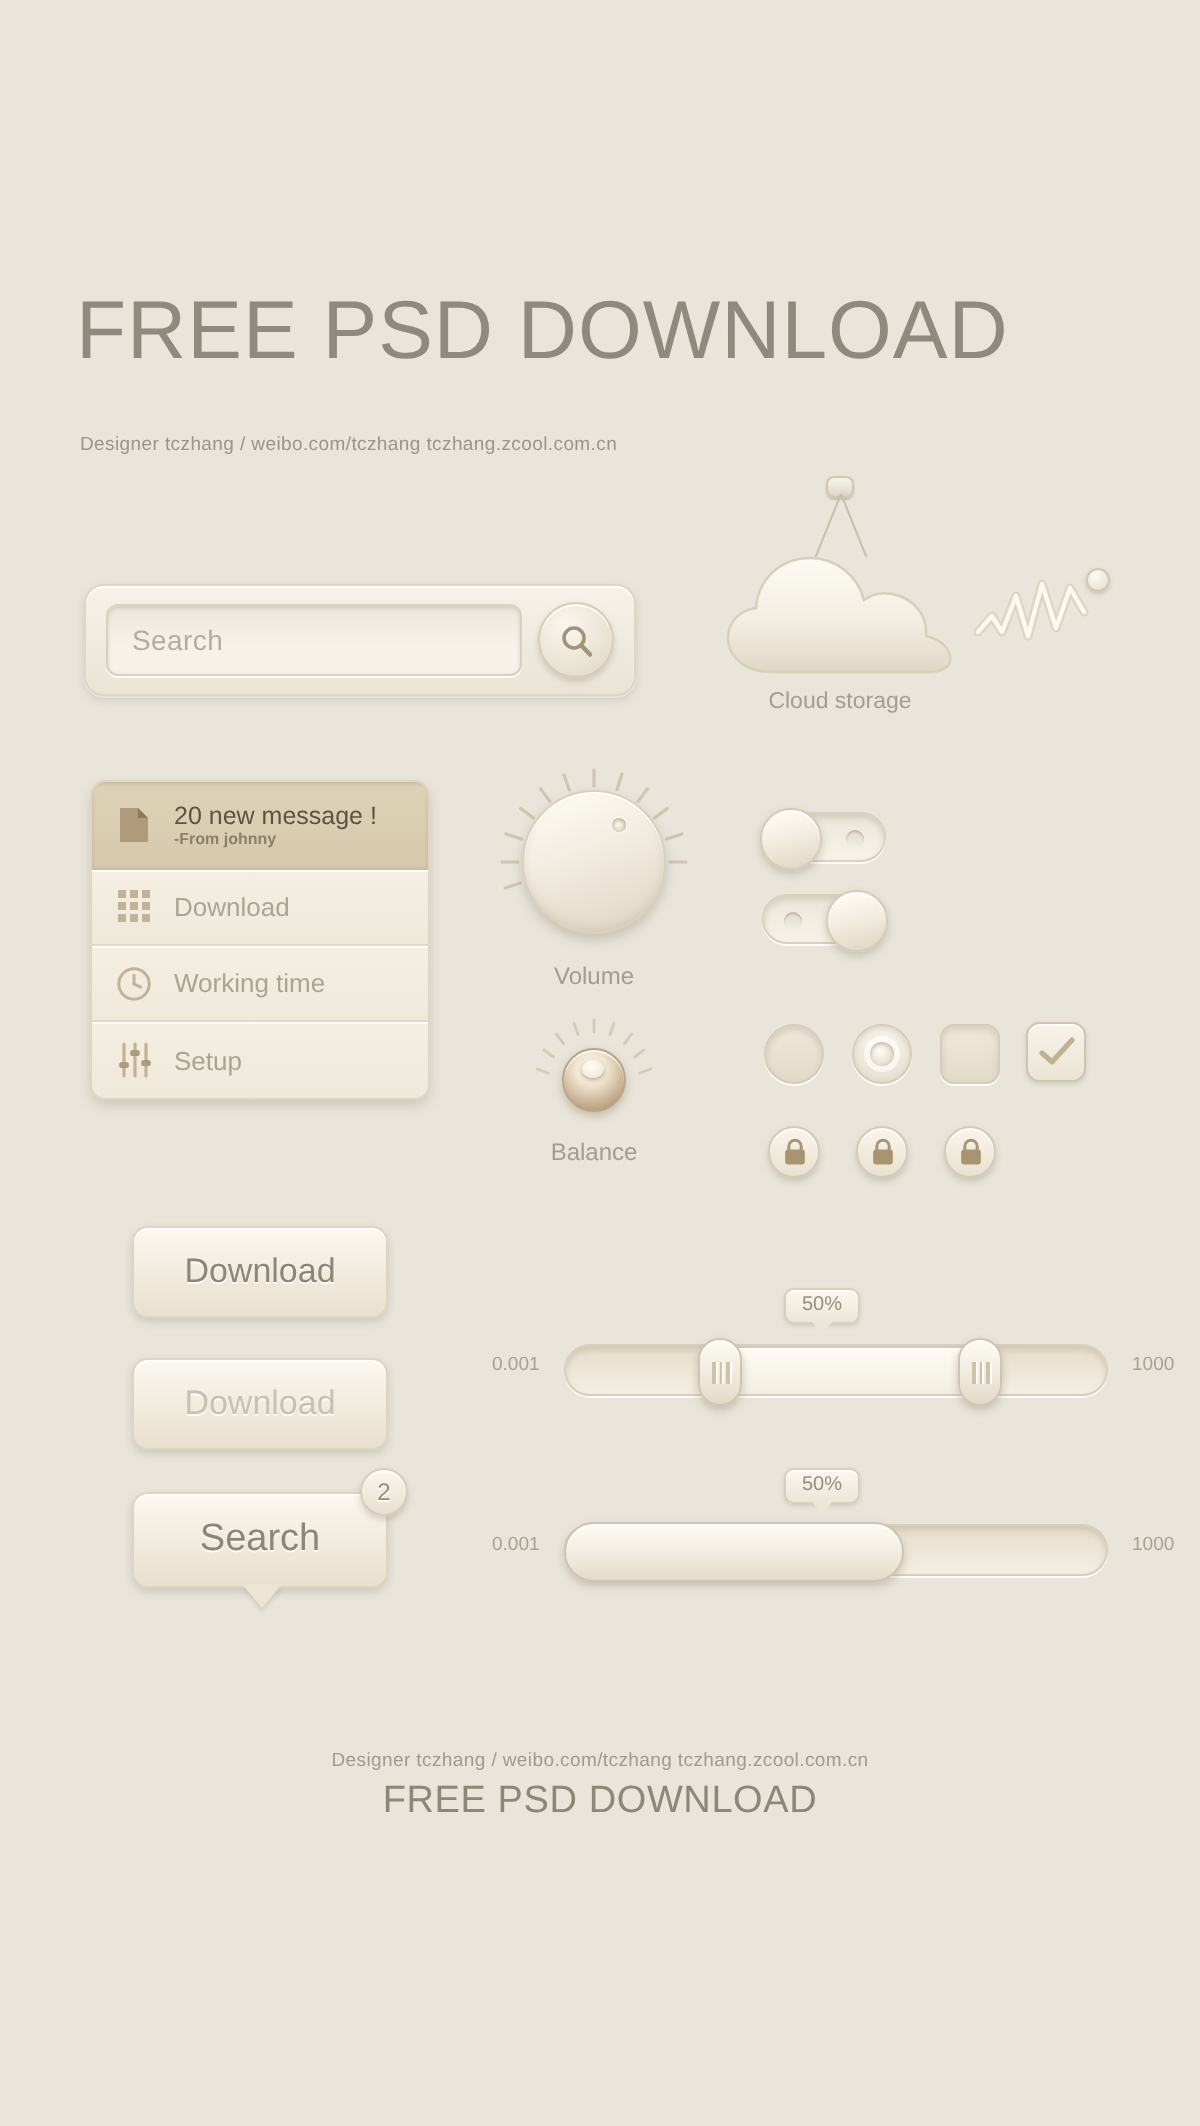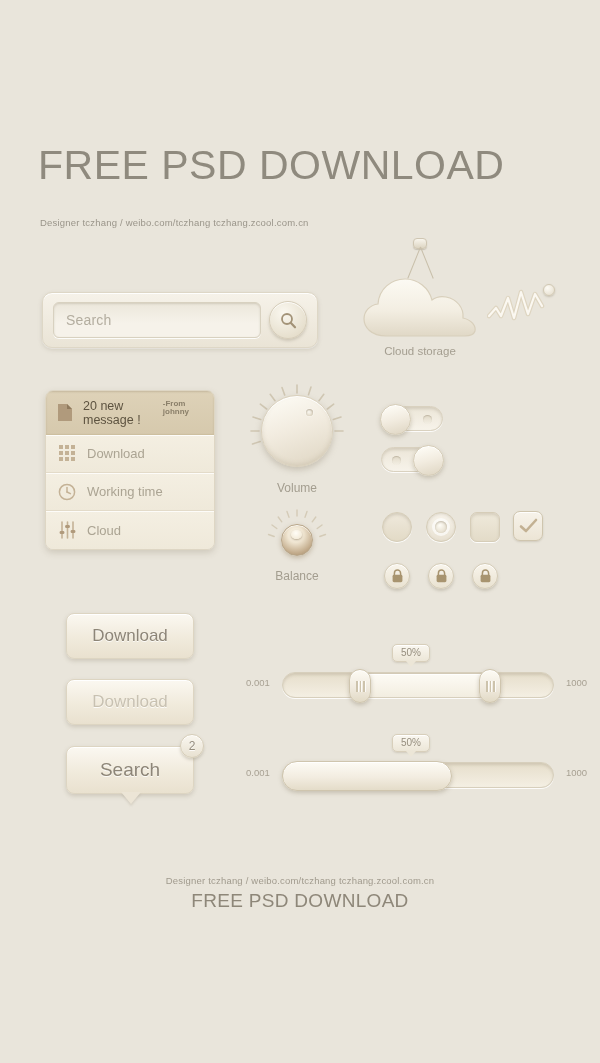--- a/index.html
+++ b/index.html
@@ -128,21 +128,21 @@
     box-shadow: 0 1px 0 rgba(255,255,255,.8) inset;
     cursor: pointer;
   }
   .msg-item:last-child { border-bottom: none; }
   .msg-item.active {
     background: linear-gradient(180deg,#ded2b8 0%,#d6c9ad 100%);
     height: 44px;
     box-shadow: 0 1px 2px rgba(150,135,105,.35) inset;
     border-bottom: 1px solid #cdbf9f;
   }
-  .msg-text { display: flex; line-height: 1.12; }
+  .msg-text { display: flex; flex-direction: column; line-height: 1.12; }
   .msg-title { font-size: 12.5px; color: #6f6657; }
   .msg-item.active .msg-title { color: #5d5340; font-size: 12.5px; }
   .msg-sub { font-size: 8px; color: #8a7f69; margin-top: 1px; font-weight: bold; }
   .msg-label { font-size: 13px; color: #aba493; }
 
   .mi-icon { width: 20px; display:flex; align-items:center; justify-content:center; }
 
   
   .knob-grp { position: absolute; }
   .knob-ticks { position: absolute; left: 0; top: 0; }
@@ -456,21 +456,21 @@
             <line x1="8.5" y1="1" x2="8.5" y2="17"></line>
             <line x1="14" y1="1" x2="14" y2="17"></line>
           </g>
           <g fill="#b09a7c">
             <rect x="0.6" y="10" width="4.8" height="3" rx="1.3"></rect>
             <rect x="6.1" y="4" width="4.8" height="3" rx="1.3"></rect>
             <rect x="11.6" y="9" width="4.8" height="3" rx="1.3"></rect>
           </g>
         </svg>
       </span>
-      <span class="msg-label">Cloud</span>
+      <span class="msg-label">Setup</span>
     </div>
   </div>
 
   <div class="knob-grp" style="left:266px; top:509px; width:62px; height:80px;">
     <svg class="knob-ticks" width="62" height="62" viewBox="0 0 62 62">
       <g stroke="#d4cbb7" stroke-width="1.4" stroke-linecap="round">
         <line x1="31" y1="1" x2="31" y2="7"></line>
         <line x1="41" y1="2.5" x2="39" y2="8.3"></line>
         <line x1="49.8" y1="8" x2="46.2" y2="12.8"></line>
         <line x1="56" y1="16" x2="51.2" y2="19.5"></line>

